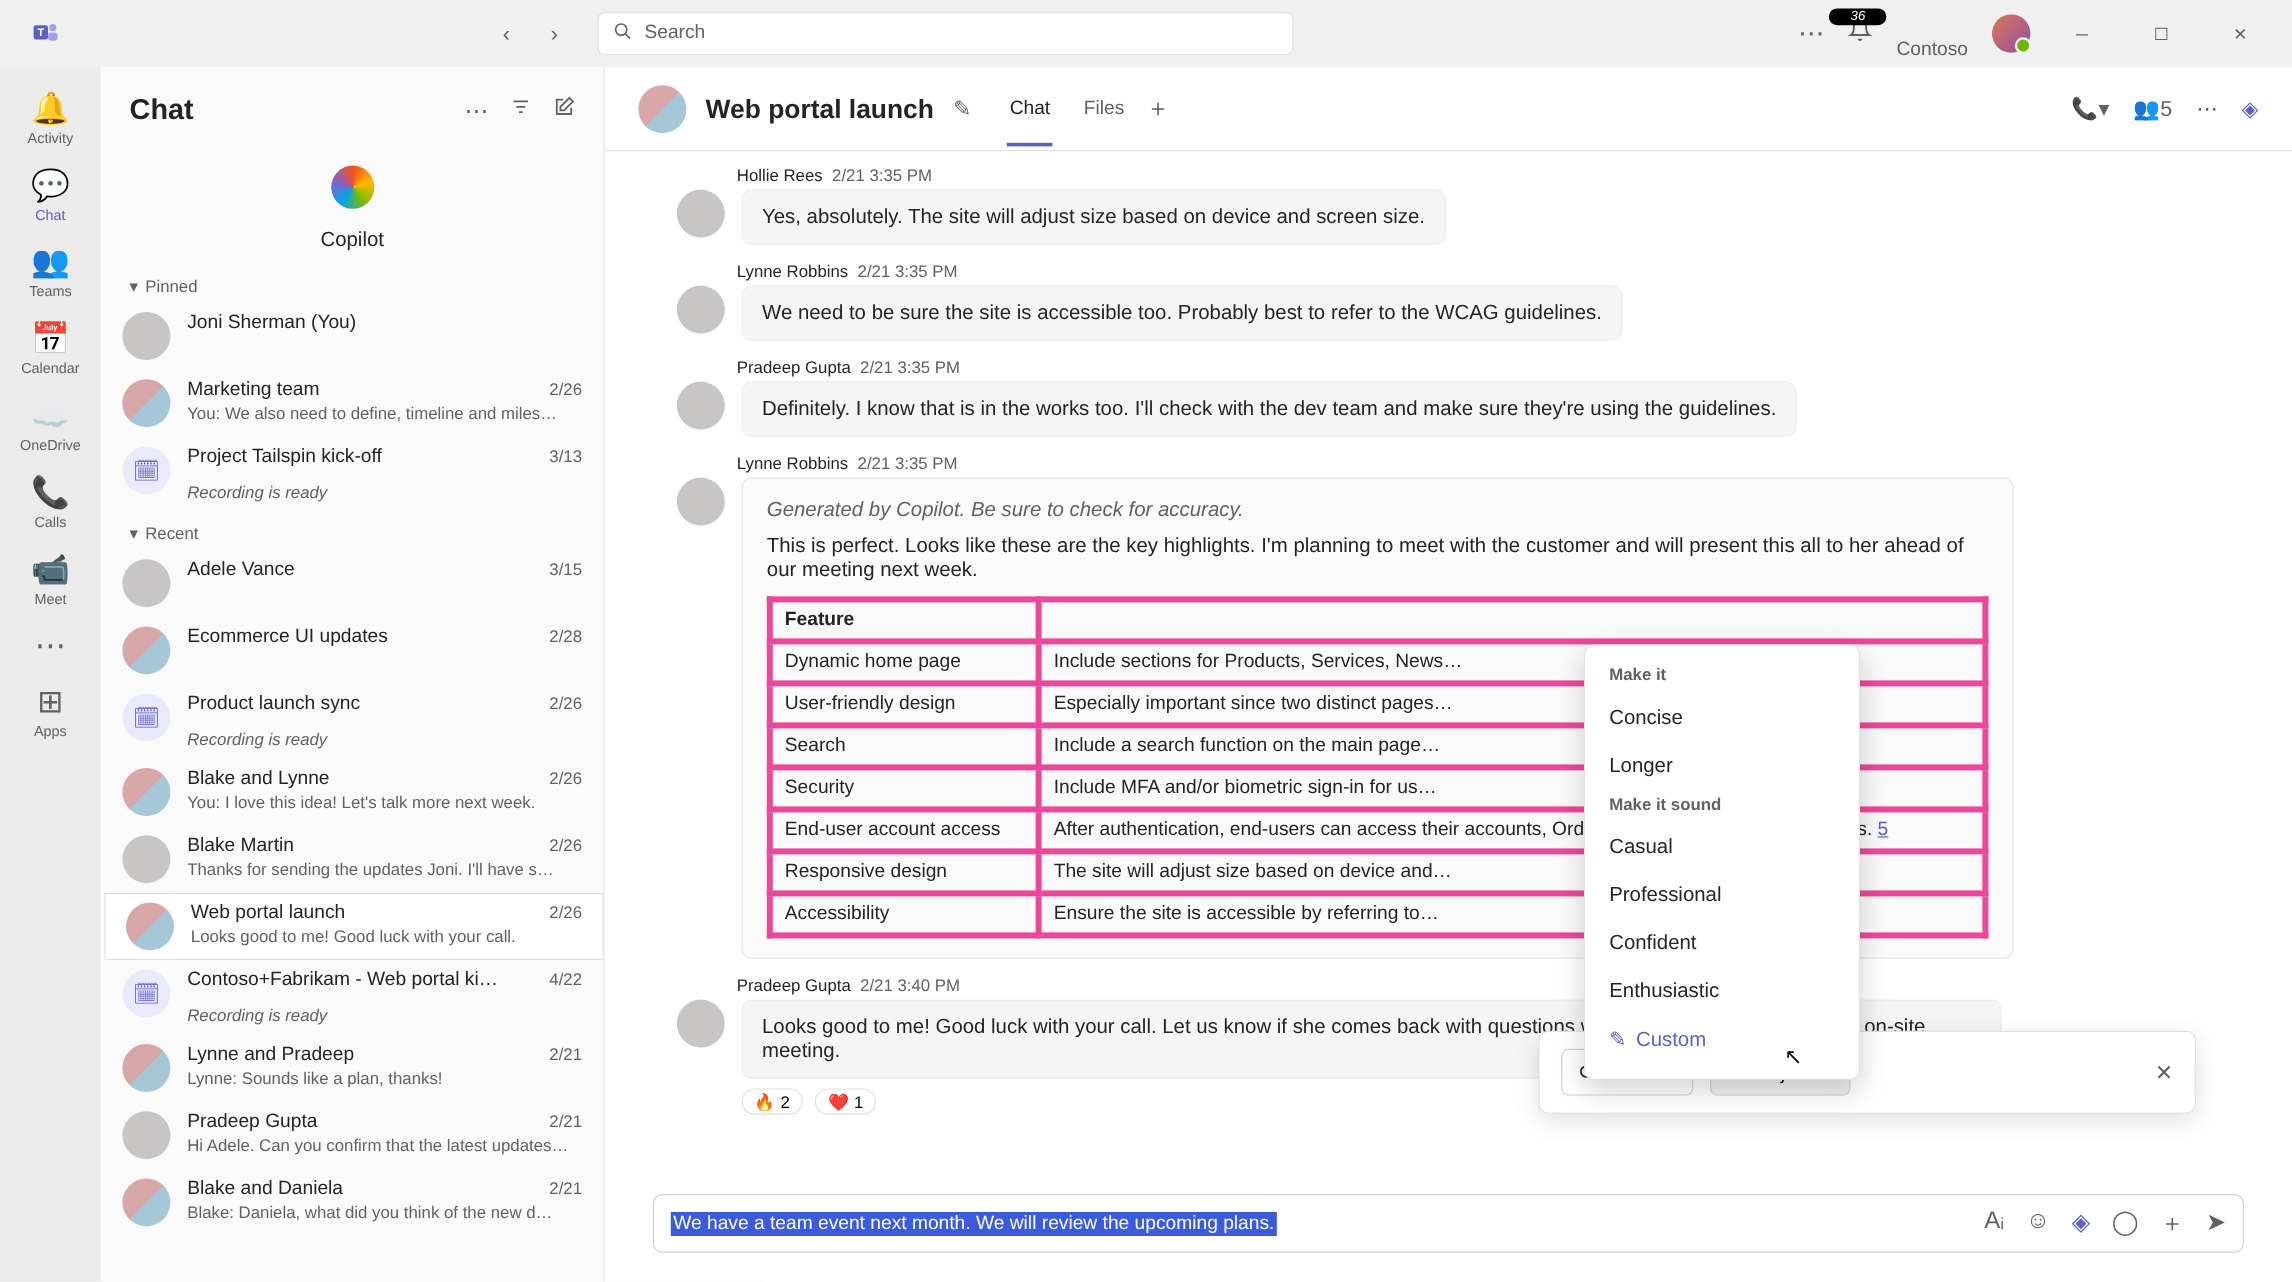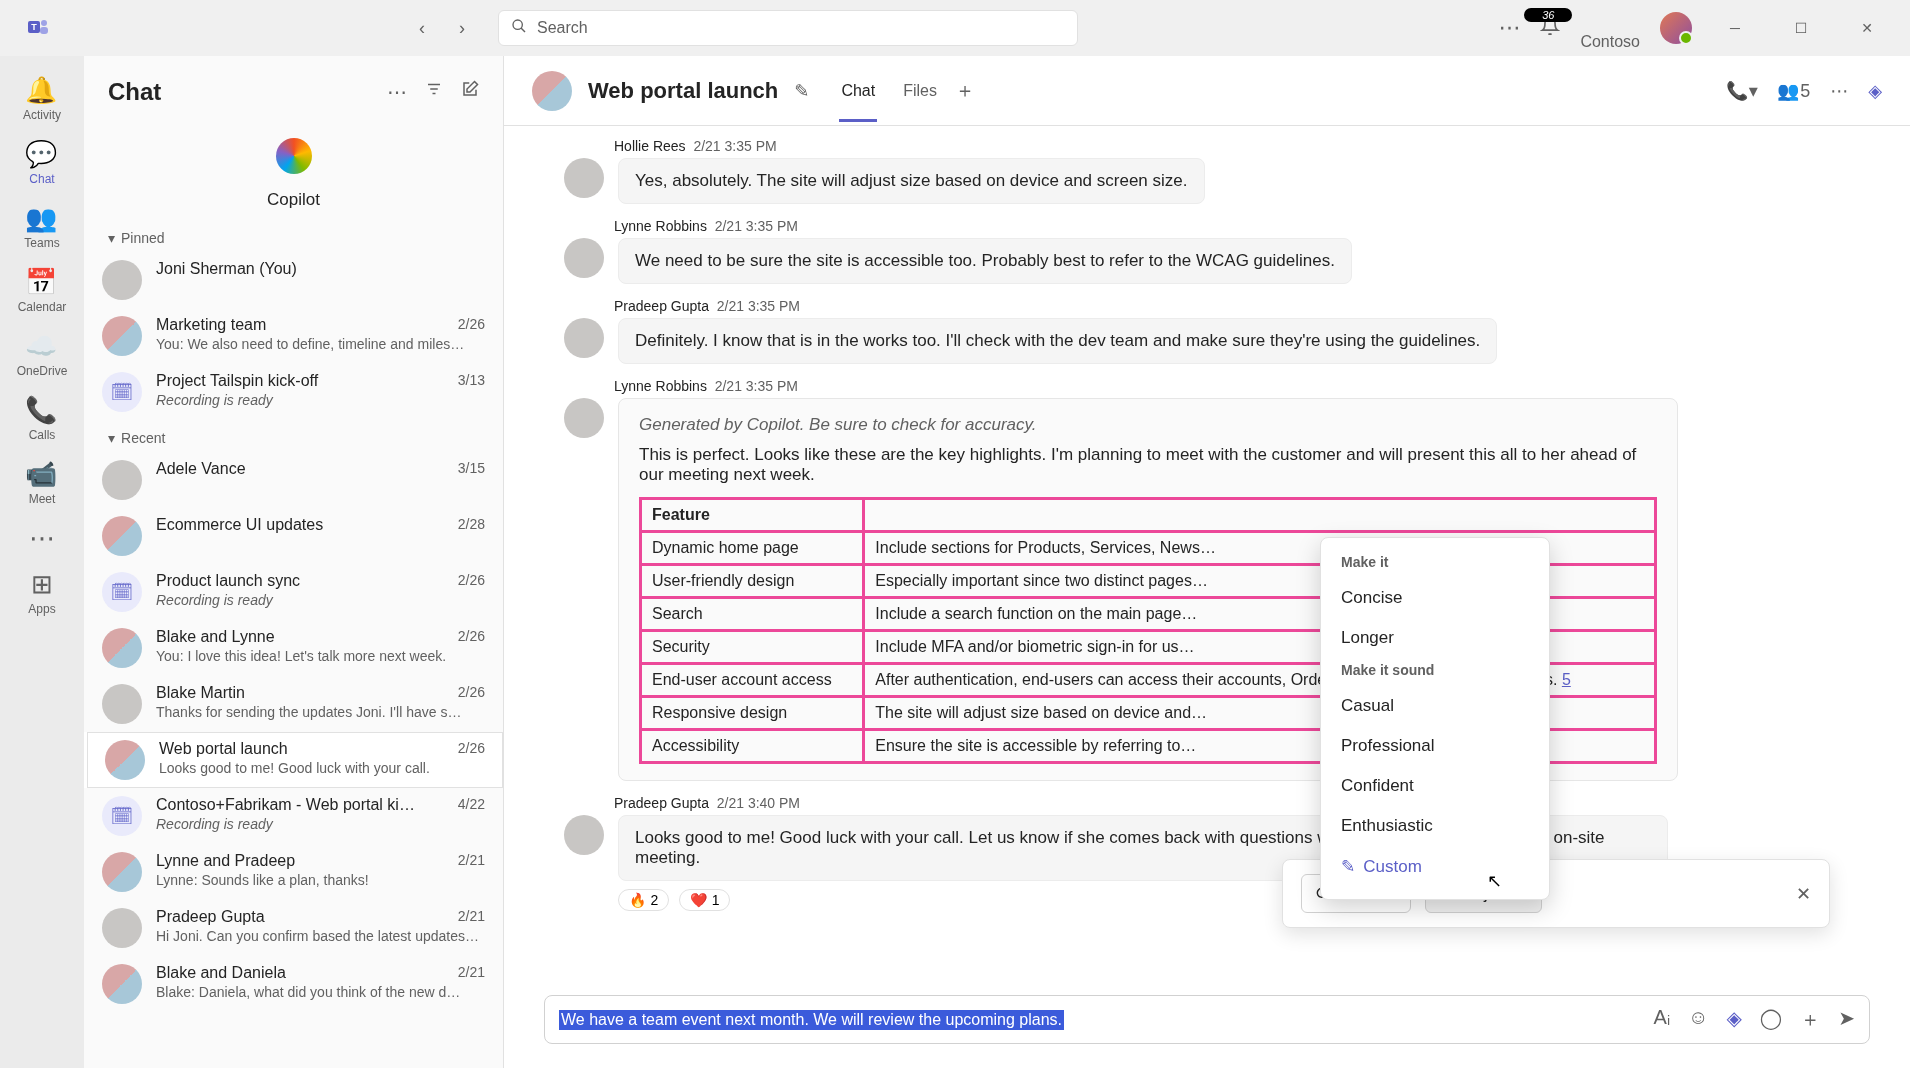--- a/index.html
+++ b/index.html
@@ -32,21 +32,21 @@
 .group-head { padding:10px 24px 6px;font-size:14px;color:#616161;display:flex;align-items:center;gap:6px; }
 .chatitem { display:flex;gap:14px;padding:8px 18px;align-items:flex-start; }
 .chatitem.active { background:#fff;border-left:3px solid transparent; box-shadow:inset 0 0 0 1px #e1e1e1; }
 .chatitem .av { width:40px;height:40px;border-radius:50%;flex-shrink:0;background:#c8c6c4;position:relative; }
 .chatitem .av.purple { background:#e9eafb;display:flex;align-items:center;justify-content:center;color:#5b5fc7;font-size:18px; }
 .chatitem .av.dual { background:linear-gradient(135deg,#d8a7a7 50%,#a7c7d8 50%);}
 .chatitem .body { flex:1;min-width:0; }
 .chatitem .line1 { display:flex;justify-content:space-between;font-size:16px;color:#242424; }
 .chatitem .line1 .date { font-size:14px;color:#616161; }
 .chatitem .line2 { font-size:14px;color:#616161;white-space:nowrap;overflow:hidden;text-overflow:ellipsis;margin-top:2px; }
-.chatitem .line2.italic { font-style:italic; }
+.chatitem .line2.italic { font-style:italic;margin-top:12px; }
 .content { flex:1;display:flex;flex-direction:column;background:#fff;position:relative; }
 .chathead { height:70px;border-bottom:1px solid #e1e1e1;display:flex;align-items:center;padding:0 28px;gap:16px; }
 .chathead .grp-av { width:40px;height:40px;border-radius:50%;background:linear-gradient(135deg,#d8a7a7 50%,#a7c7d8 50%); }
 .chathead h2 { font-size:22px;font-weight:700;color:#242424; }
 .chathead .edit { color:#616161;font-size:18px; }
 .chathead .tabs { display:flex;gap:24px;margin-left:14px; }
 .chathead .tab { font-size:16px;color:#616161;padding:22px 2px;position:relative; }
 .chathead .tab.active { color:#242424; }
 .chathead .tab.active::after { content:'';position:absolute;bottom:0;left:0;right:0;height:3px;background:#5b5fc7; }
 .chathead .plus { color:#616161;font-size:20px; }
@@ -55,21 +55,21 @@
 .msgblock { margin-bottom:14px; }
 .msgblock .meta { font-size:14px;color:#616161;margin-left:50px;margin-bottom:4px; }
 .msgblock .meta .name { color:#242424; }
 .msgblock .row { display:flex;gap:14px;align-items:flex-start; }
 .msgblock .mav { width:40px;height:40px;border-radius:50%;background:#c8c6c4;position:relative;flex-shrink:0; }
 .bubble { background:#f5f5f5;border:1px solid #ececec;border-radius:8px;padding:12px 16px;font-size:17px;color:#242424;max-width:1050px; }
 .big-bubble { background:#fafafa;border:1px solid #e6e6e6;border-radius:8px;padding:16px 20px;font-size:17px;color:#242424;max-width:1060px; }
 .big-bubble .gen { font-style:italic;color:#616161;margin-bottom:10px; }
 .big-bubble .intro { margin-bottom:12px; }
 table.feat { width:100%;border-collapse:collapse;font-size:16px; }
-table.feat th, table.feat td { border:3px solid #ec4899;padding:6px 10px;text-align:left;vertical-align:top; }
+table.feat th, table.feat td { border:5px solid #ec4899;padding:6px 10px;text-align:left;vertical-align:top; }
 table.feat th { font-weight:600; }
 table.feat a { color:#5b5fc7; }
 .reactions { margin-left:54px;margin-top:8px;display:flex;gap:10px; }
 .reactions .chip { border:1px solid #e1e1e1;border-radius:14px;padding:2px 10px;font-size:14px;display:flex;align-items:center;gap:4px;background:#fff; }
 .compose-wrap { padding:16px 40px 24px; }
 .compose { position:relative;border:1px solid #d1d1d1;border-radius:8px;padding:10px 14px;display:flex;align-items:center;min-height:48px; }
 .compose .sel { background:#3b5bdb;color:#fff;padding:1px 2px; }
 .compose .icons { margin-left:auto;display:flex;gap:18px;color:#616161;font-size:20px; }
 .copilot-bar { position:absolute;right:80px;bottom:140px;background:#fff;border:1px solid #e1e1e1;border-radius:8px;box-shadow:0 6px 20px rgba(0,0,0,.12);padding:14px 18px;display:flex;align-items:center;gap:14px; }
 .copilot-bar .btn { display:flex;align-items:center;gap:8px;padding:8px 14px;border:1px solid #d1d1d1;border-radius:6px;font-size:17px;color:#242424;background:#fff; }
@@ -301,21 +301,21 @@
             <div class="line2">Lynne: Sounds like a plan, thanks!</div>
           </div>
         </div>
         <div class="chatitem">
           <div class="av"></div>
           <div class="body">
             <div class="line1">
               <span>Pradeep Gupta</span>
               <span class="date">2/21</span>
             </div>
-            <div class="line2">Hi Joni. Can you confirm based the latest updates…</div>
+            <div class="line2">Hi Adele. Can you confirm that the latest updates…</div>
           </div>
         </div>
         <div class="chatitem">
           <div class="av dual"></div>
           <div class="body">
             <div class="line1">
               <span>Blake and Daniela</span>
               <span class="date">2/21</span>
             </div>
             <div class="line2">Blake: Daniela, what did you think of the new d…</div>

